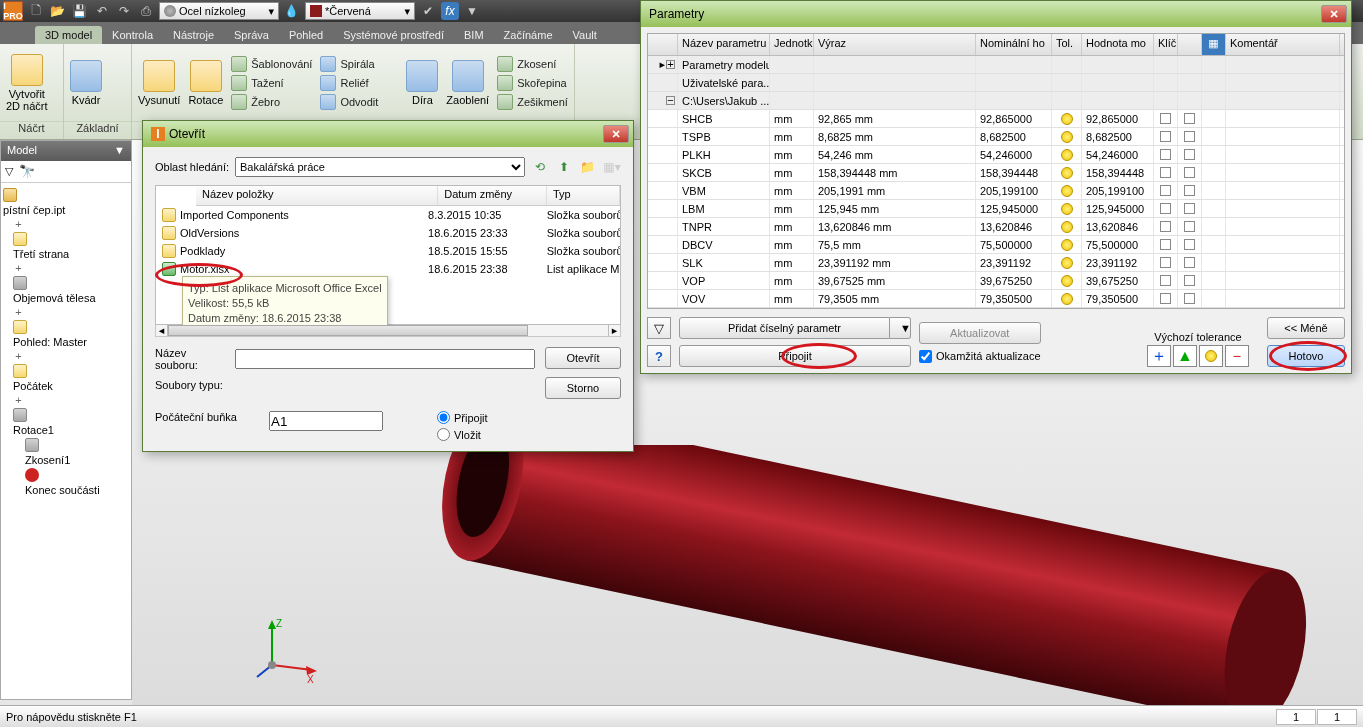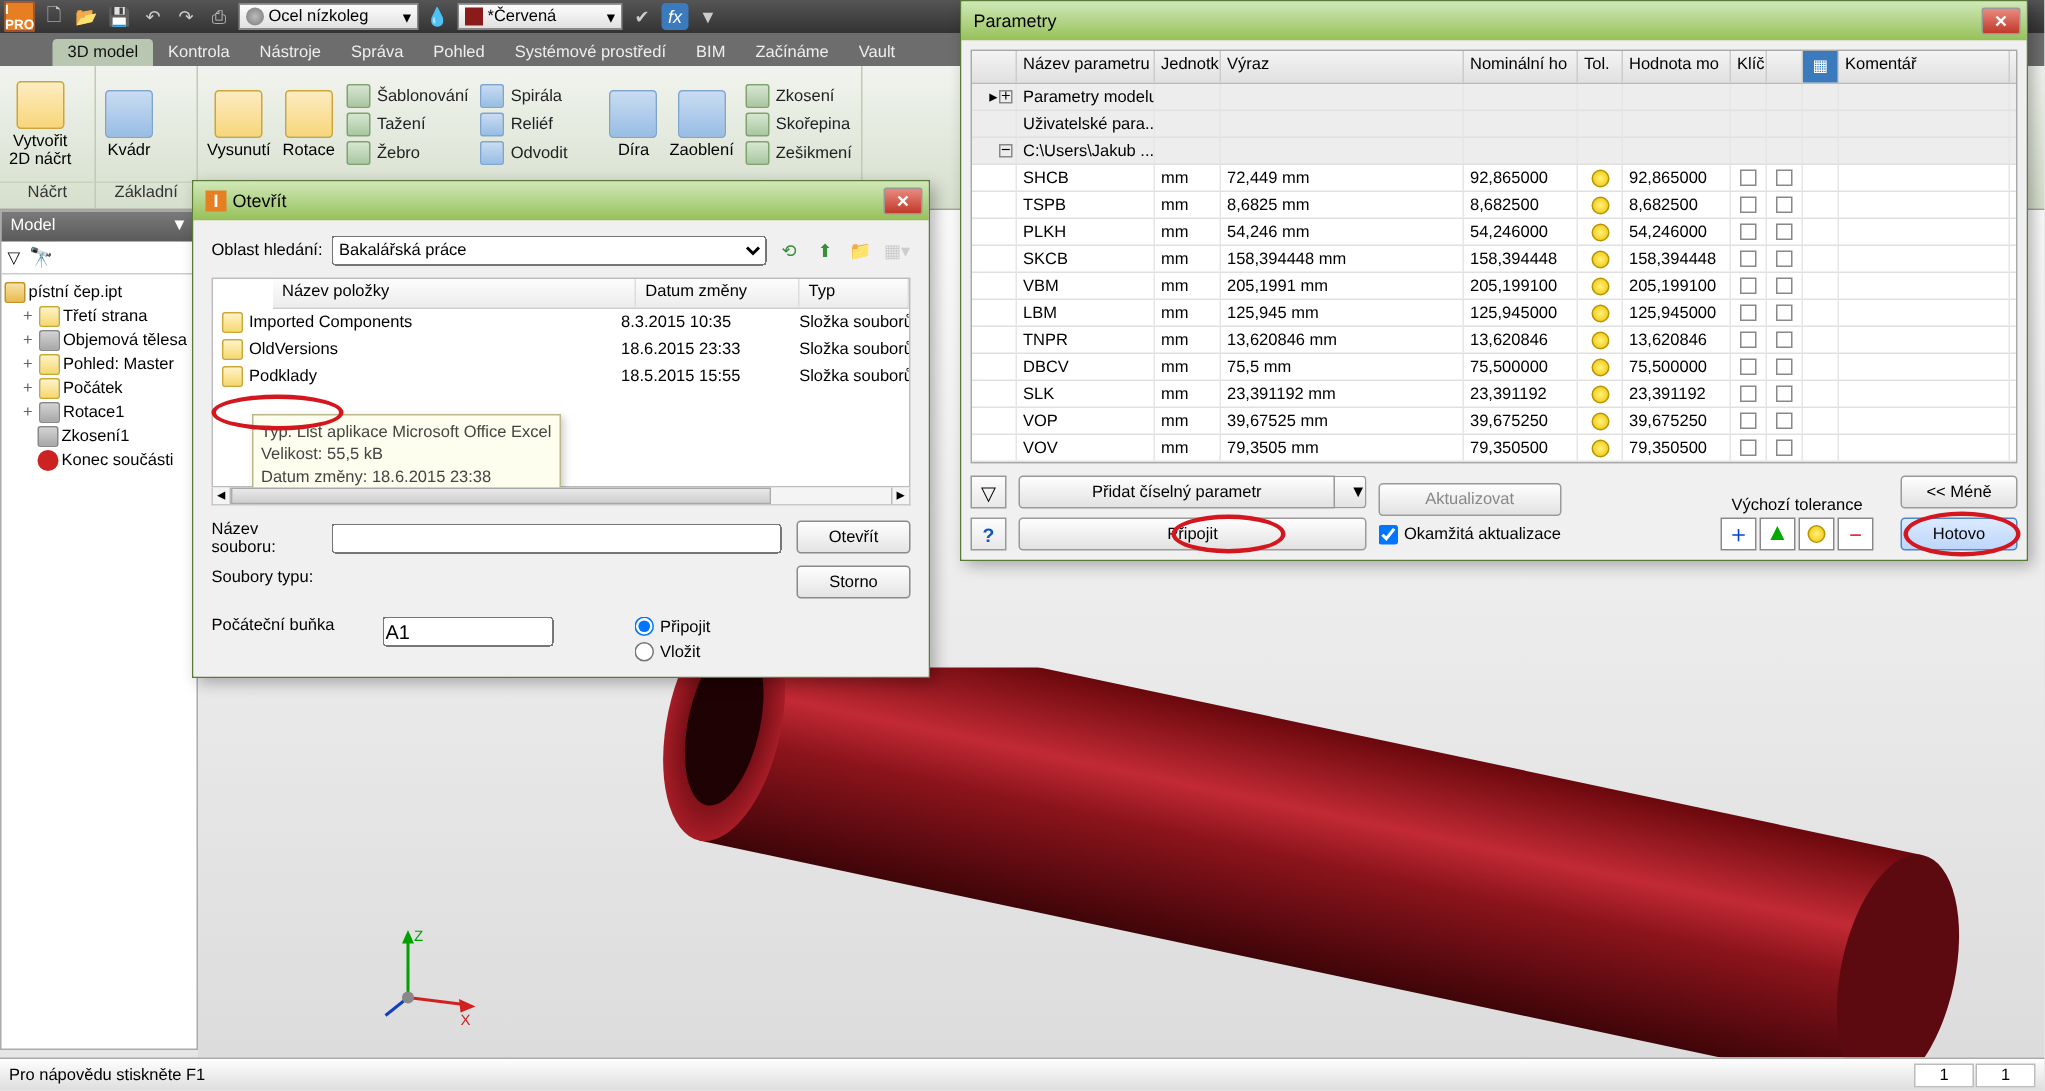--- a/index.html
+++ b/index.html
@@ -28,21 +28,21 @@
   .small-row { display:flex; align-items:center; gap:4px; font-size:11px; color:#222; cursor:pointer; white-space:nowrap; }
   .small-icon { width:16px; height:16px; background:linear-gradient(#d7e6d1,#a9c7a0); border:1px solid #7ea36f; border-radius:2px; }
   .small-icon.blue { background:linear-gradient(#c9dcf1,#98bde5); border-color:#7ea5cf; }
   .col3 { display:flex; flex-direction:column; gap:3px; }
 
   
   .model-browser { position:absolute; top:140px; left:0; width:132px; background:#fff; border:1px solid #aaa; height:560px; }
   .model-header { height:20px; background:linear-gradient(#7a7a7a,#5a5a5a); color:#fff; font-size:11px; padding:3px 6px; display:flex; justify-content:space-between; }
   .model-filter { height:22px; border-bottom:1px solid #ccc; display:flex; align-items:center; gap:6px; padding:0 4px; }
   .tree { padding:4px 2px; font-size:11px; }
-  .tree-item { display:flex; align-items:center; gap:2px; padding:1px 0; cursor:pointer; }
+  .tree-item { display:flex; align-items:flex-start; gap:2px; padding:1px 0; cursor:pointer;flex-direction:column; }
   .ticon { width:14px; height:14px; display:inline-flex; align-items:center; justify-content:center; font-size:10px; }
   .ticon.folder { background:linear-gradient(#fff3c8,#f5d870); border:1px solid #caa838; border-radius:2px; }
   .ticon.part { background:linear-gradient(#f8e2a6,#e8bb52); border:1px solid #c2912c; border-radius:2px; }
   .ticon.cyl { background:linear-gradient(#d3d3d3,#a8a8a8); border:1px solid #888; border-radius:2px; }
   .ticon.red { background:#c22; border-radius:50%; }
   .expander { width:11px; text-align:center; color:#666; }
 
   
   .viewport { position:absolute; top:140px; left:132px; right:0; bottom:22px; background:linear-gradient(#fafafa,#dcdcdc); overflow:hidden; }
   .viewport svg.cylinder { position:absolute; top:305px; left:280px; }
@@ -57,21 +57,21 @@
   .statusbar .cell { border:1px solid #bbb; width:40px; height:16px; text-align:center; line-height:14px; background:#fff; }
 
   
   .dialog { position:absolute; background:#f0f0f0; border:1px solid #5a7a3a; box-shadow:3px 3px 10px rgba(0,0,0,.3); }
   .dlg-title { height:26px; background:linear-gradient(#d0e8b8,#96c058); display:flex; align-items:center; justify-content:space-between; padding:0 4px 0 8px; font-size:12px; }
   .dlg-title .wbtns { display:flex; gap:1px; }
   .wbtn { width:26px; height:18px; background:linear-gradient(#f4f4f4,#d8d8d8); border:1px solid #999; border-radius:2px; display:flex; align-items:center; justify-content:center; font-size:11px; cursor:pointer; }
   .wbtn.close { background:linear-gradient(#e98a7f,#c1392b); color:#fff; font-weight:bold; }
 
   
-  .open-dlg { top:120px; left:128px; width:492px; }
+  .open-dlg { top:120px; left:142px; width:492px; }
   .open-body { padding:10px 12px; background:#f0f0f0; }
   .open-row { display:flex; align-items:center; gap:6px; margin-bottom:8px; font-size:11px; }
   .open-row select, .open-row input[type=text] { font-size:11px; }
   .file-list { border:1px solid #bcbcbc; background:#fff; height:140px; position:relative; }
   .file-header { display:flex; background:linear-gradient(#fdfdfd,#ececec); border-bottom:1px solid #ccc; height:20px;margin-left:40px; }
   .fh { padding:2px 6px; font-size:11px; border-right:1px solid #ddd; }
   .file-rows { }
   .file-row { display:flex; height:18px; align-items:center; cursor:pointer; }
   .fr-cell { padding:0 6px; font-size:11px; white-space:nowrap; overflow:hidden; display:flex; align-items:center; gap:4px; }
   .fr-cell .ficon { width:14px; height:14px; }
@@ -380,20 +380,28 @@
             <div class="fr-cell fh-type">Složka souborů</div>
           </div>
           <div class="file-row">
             <div class="fr-cell fh-name">
               <div class="ficon folder"></div>
               <span>Podklady</span>
             </div>
             <div class="fr-cell fh-date">18.5.2015 15:55</div>
             <div class="fr-cell fh-type">Složka souborů</div>
           </div>
+          <div class="file-row">
+            <div class="fr-cell fh-name">
+              <div class="ficon xlsx"></div>
+              <span>Motor.xlsx</span>
+            </div>
+            <div class="fr-cell fh-date">18.6.2015 23:38</div>
+            <div class="fr-cell fh-type">List aplikace M</div>
+          </div>
         </div>
       <div class="tooltip">
         <div>Typ: List aplikace Microsoft Office Excel</div>
         <div>Velikost: 55,5 kB</div>
         <div>Datum změny: 18.6.2015 23:38</div>
       </div>
     </div>
     <div style="height:12px;border:1px solid #c8c8c8;border-top:none;background:#f4f4f4;position:relative;">
       <div style="position:absolute;left:0;width:12px;height:100%;border-right:1px solid #bbb;text-align:center;line-height:10px;">◂</div>
       <div style="position:absolute;right:0;width:12px;height:100%;border-left:1px solid #bbb;text-align:center;line-height:10px;">▸</div>
@@ -500,21 +508,21 @@
           <div class="pg-c c-key"></div>
           <div class="pg-c c-exp"></div>
           <div class="pg-c c-cmicon"></div>
           <div class="pg-c c-com"></div>
         </div>
       <div id="param-rows">
           <div class="pg-row">
             <div class="pg-c c-tree"></div>
             <div class="pg-c c-name">SHCB</div>
             <div class="pg-c c-unit">mm</div>
-            <div class="pg-c c-expr">72,449 mm</div>
+            <div class="pg-c c-expr">92,865 mm</div>
             <div class="pg-c c-nom">92,865000</div>
             <div class="pg-c c-tol">
               <div class="tol-dot"></div>
             </div>
             <div class="pg-c c-mod">92,865000</div>
             <div class="pg-c c-key">
               <div class="chk"></div>
             </div>
             <div class="pg-c c-exp">
               <div class="chk"></div>

